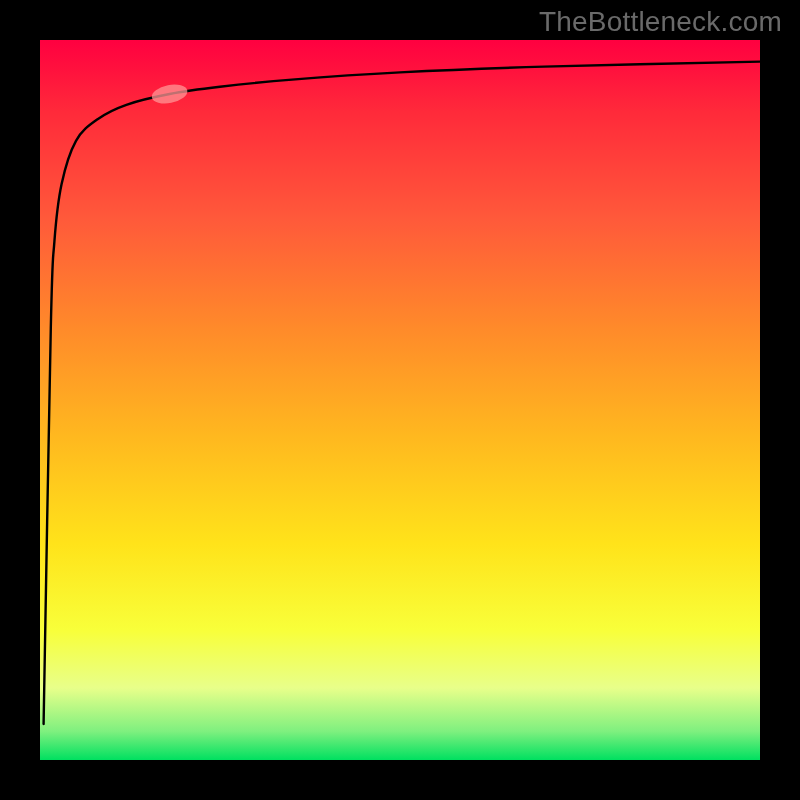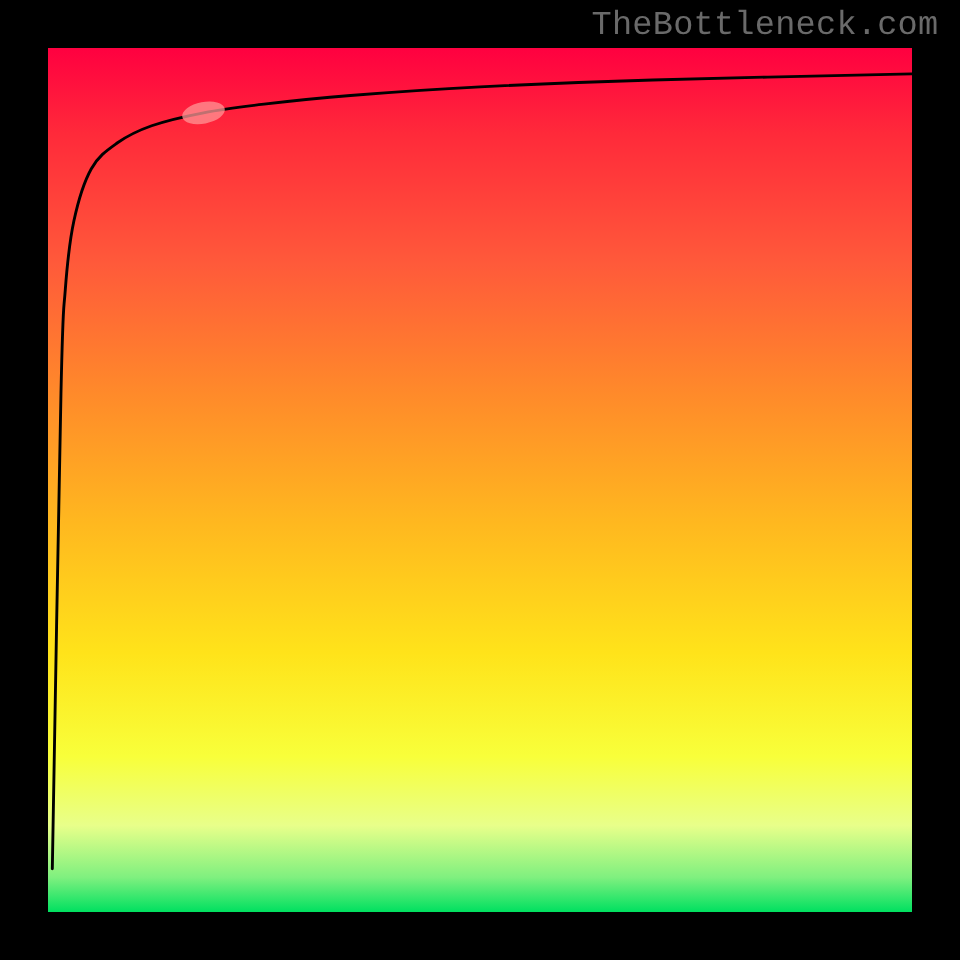--- a/index.html
+++ b/index.html
@@ -32,21 +32,21 @@
   }
   .curve-svg {
     position: absolute;
     left: 0; top: 0;
     width: 720px; height: 720px;
   }
   .watermark {
     position: absolute;
     top: 6px;
     right: 18px;
-    font-family: Liberation Mono, monospace;
+    font-family: Liberation Sans, sans-serif;
     font-size: 28px;
     color: #6a6a6a;
     letter-spacing: 0.2px;
   }
 </style>
 </head>
 <body>
 
 <div class="stage">
   <div class="watermark">TheBottleneck.com</div>

